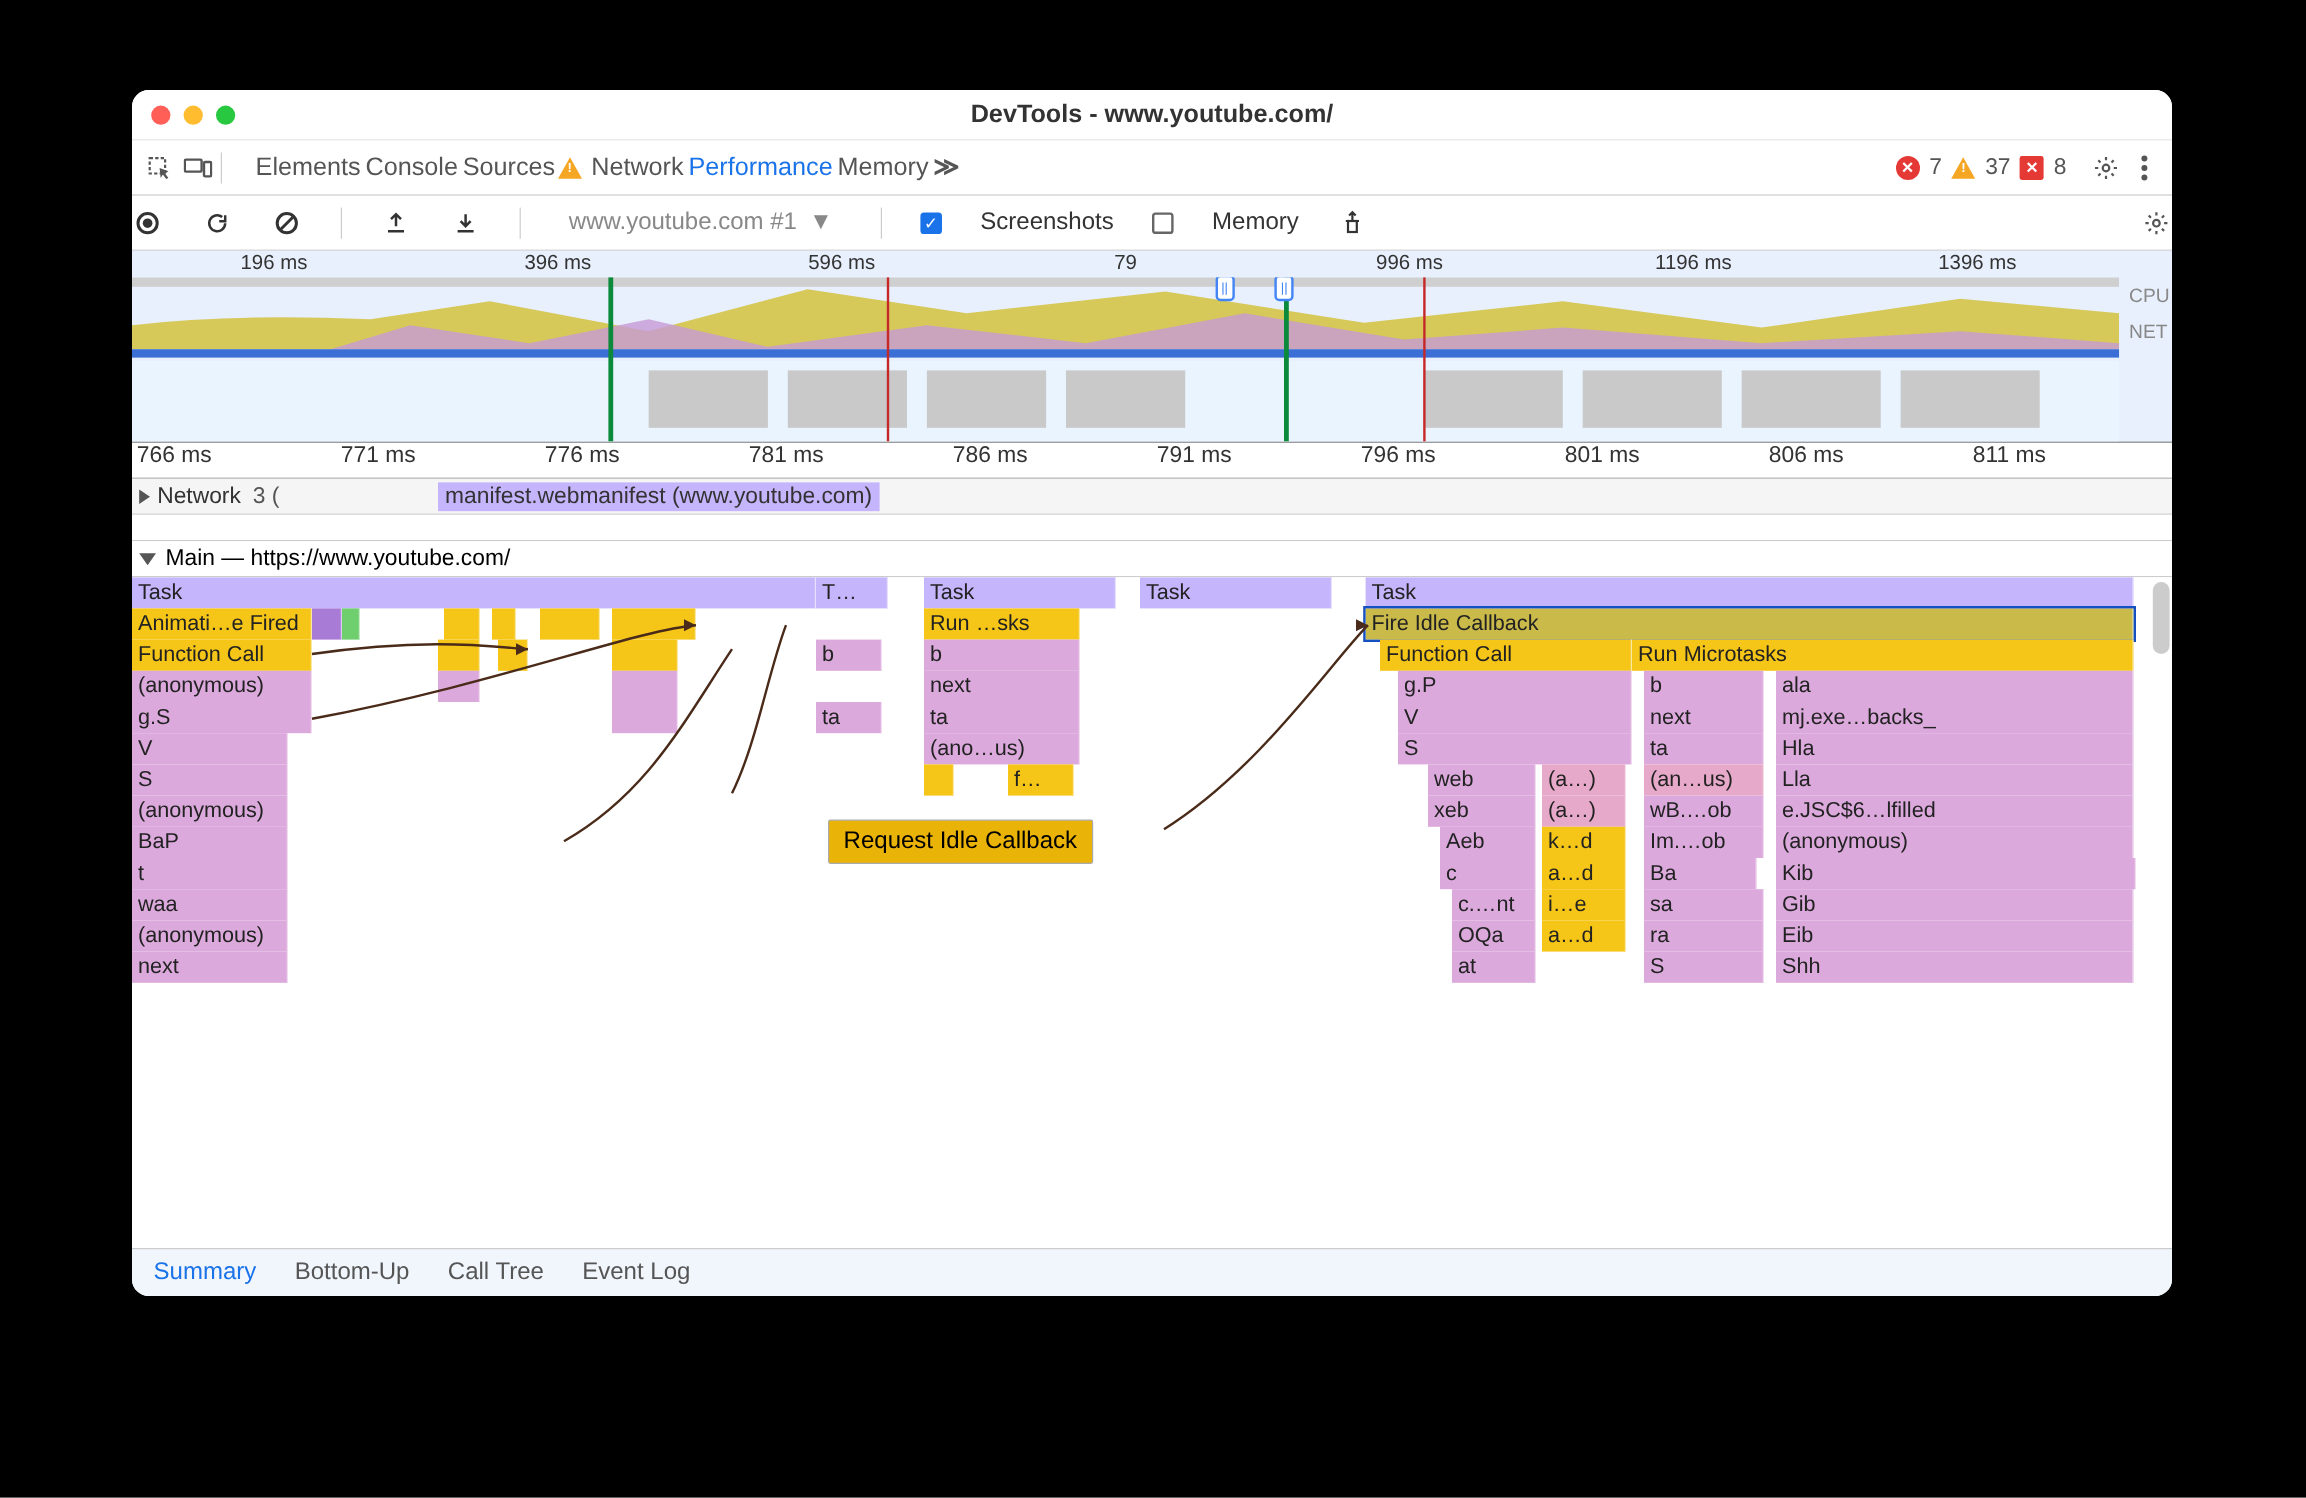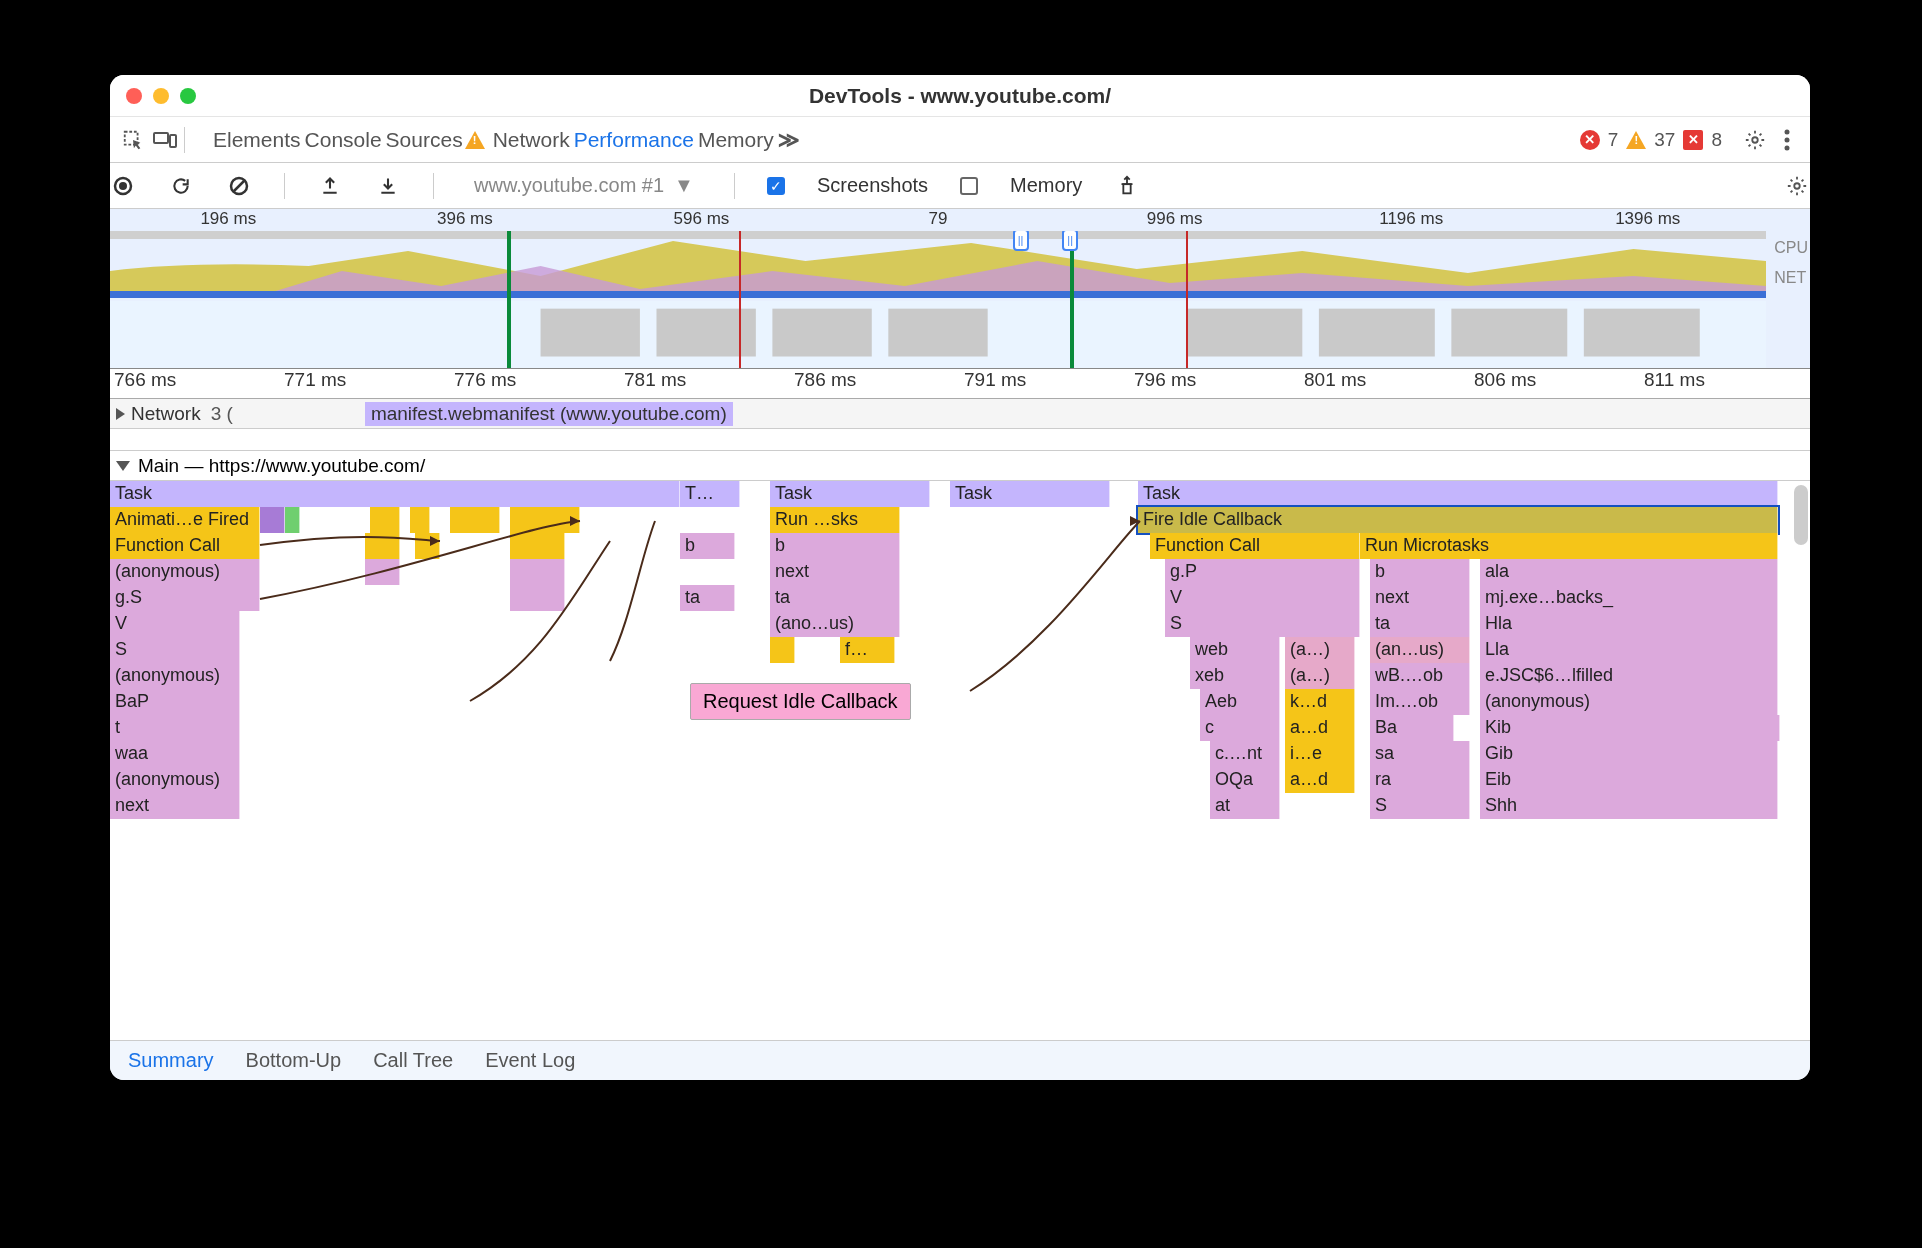--- a/index.html
+++ b/index.html
@@ -57,21 +57,21 @@
   .tridown{display:inline-block;width:0;height:0;border-left:7px solid transparent;border-right:7px solid transparent;border-top:10px solid #555}
   
   .gaprow{height:22px;background:#fff;border-bottom:1px solid #ccc}
   
   .mainhdr{height:30px;display:flex;align-items:center;font-size:19px;padding-left:6px;gap:8px;border-bottom:1px solid #ccc;background:#fff}
   
   .flame{position:relative;flex:1;background:#fff;overflow:hidden}
   .cell{position:absolute;height:26px;font-size:18px;color:#222;padding:2px 5px;white-space:nowrap;overflow:hidden;text-overflow:ellipsis;border-right:1px solid rgba(255,255,255,.6)}
   .gray{background:#c4b5fd}.yel{background:#f5c518}.pur{background:#dca9dc}.pk{background:#e6a9c9}.grn{background:#6fcf6f}.vio{background:#a77bd6}
   .selbox{position:absolute;border:2px solid #1550c0;pointer-events:none}
-  .callout{position:absolute;background:#f9a8d4;border:1px solid #aaa;padding:6px 12px;font-size:20px;border-radius:2px;z-index:5}
+  .callout{position:absolute;background:#eab308;border:1px solid #aaa;padding:6px 12px;font-size:20px;border-radius:2px;z-index:5}
   
   .btabs{height:40px;display:flex;align-items:center;gap:32px;padding:0 18px;font-size:20px;border-top:1px solid #ccc;background:#f1f6fd}
   .btabs .bt{color:#555;cursor:pointer}
   .btabs .bt.active{color:#1a73e8}
   
   .sb{position:absolute;right:2px;width:14px;background:#ccc;border-radius:7px}
   svg{display:block}
 </style>
 </head>
 <body>
@@ -344,21 +344,21 @@
     <div class="cell pur" style="left:1260px;top:182px;width:100px">wB.…ob</div>
     <div class="cell pur" style="left:1370px;top:182px;width:298px">e.JSC$6…lfilled</div>
 
     <div class="cell pur" style="left:1090px;top:208px;width:80px">Aeb</div>
     <div class="cell yel" style="left:1175px;top:208px;width:70px">k…d</div>
     <div class="cell pur" style="left:1260px;top:208px;width:100px">Im.…ob</div>
     <div class="cell pur" style="left:1370px;top:208px;width:298px">(anonymous)</div>
 
     <div class="cell pur" style="left:1090px;top:234px;width:80px">c</div>
     <div class="cell yel" style="left:1175px;top:234px;width:70px">a…d</div>
-    <div class="cell pur" style="left:1260px;top:234px;width:84px">Ba</div>
+    <div class="cell pur" style="left:1260px;top:234px;width:94px">Ba</div>
     <div class="cell pur" style="left:1370px;top:234px;width:300px">Kib</div>
 
     <div class="cell pur" style="left:1100px;top:260px;width:70px">c.…nt</div>
     <div class="cell yel" style="left:1175px;top:260px;width:70px">i…e</div>
     <div class="cell pur" style="left:1260px;top:260px;width:100px">sa</div>
     <div class="cell pur" style="left:1370px;top:260px;width:298px">Gib</div>
 
     <div class="cell pur" style="left:1100px;top:286px;width:70px">OQa</div>
     <div class="cell yel" style="left:1175px;top:286px;width:70px">a…d</div>
     <div class="cell pur" style="left:1260px;top:286px;width:100px">ra</div>

